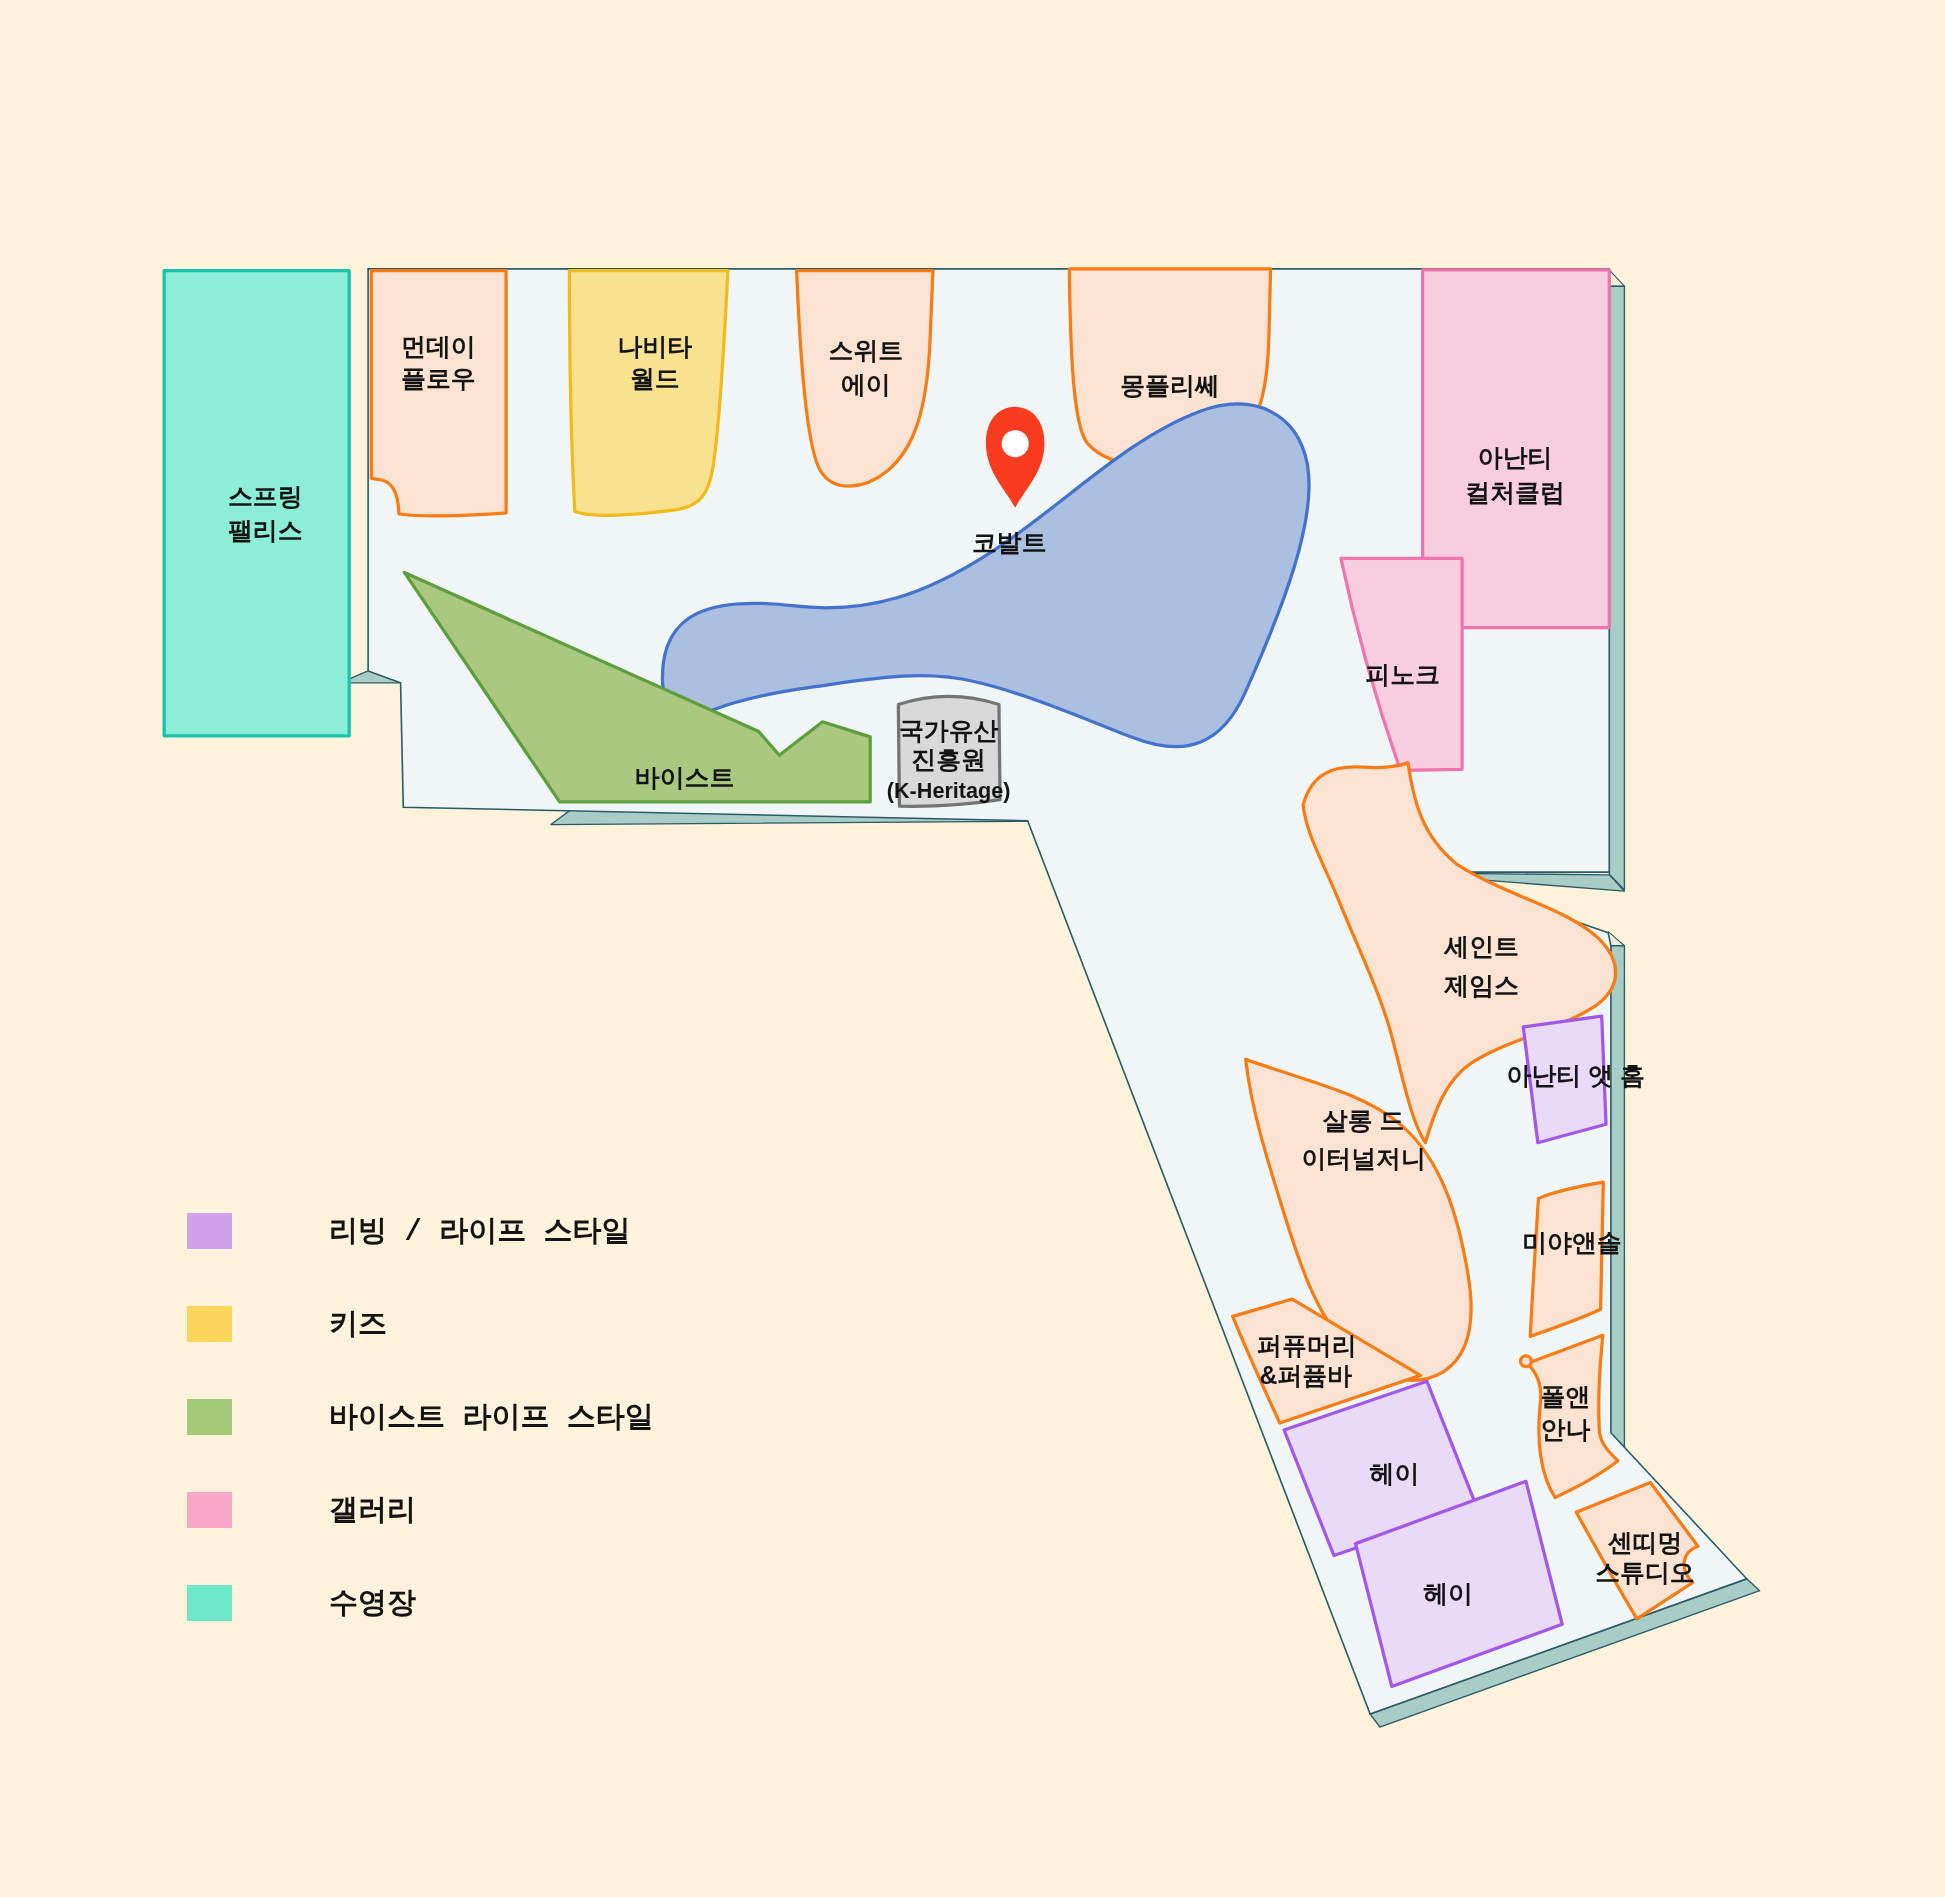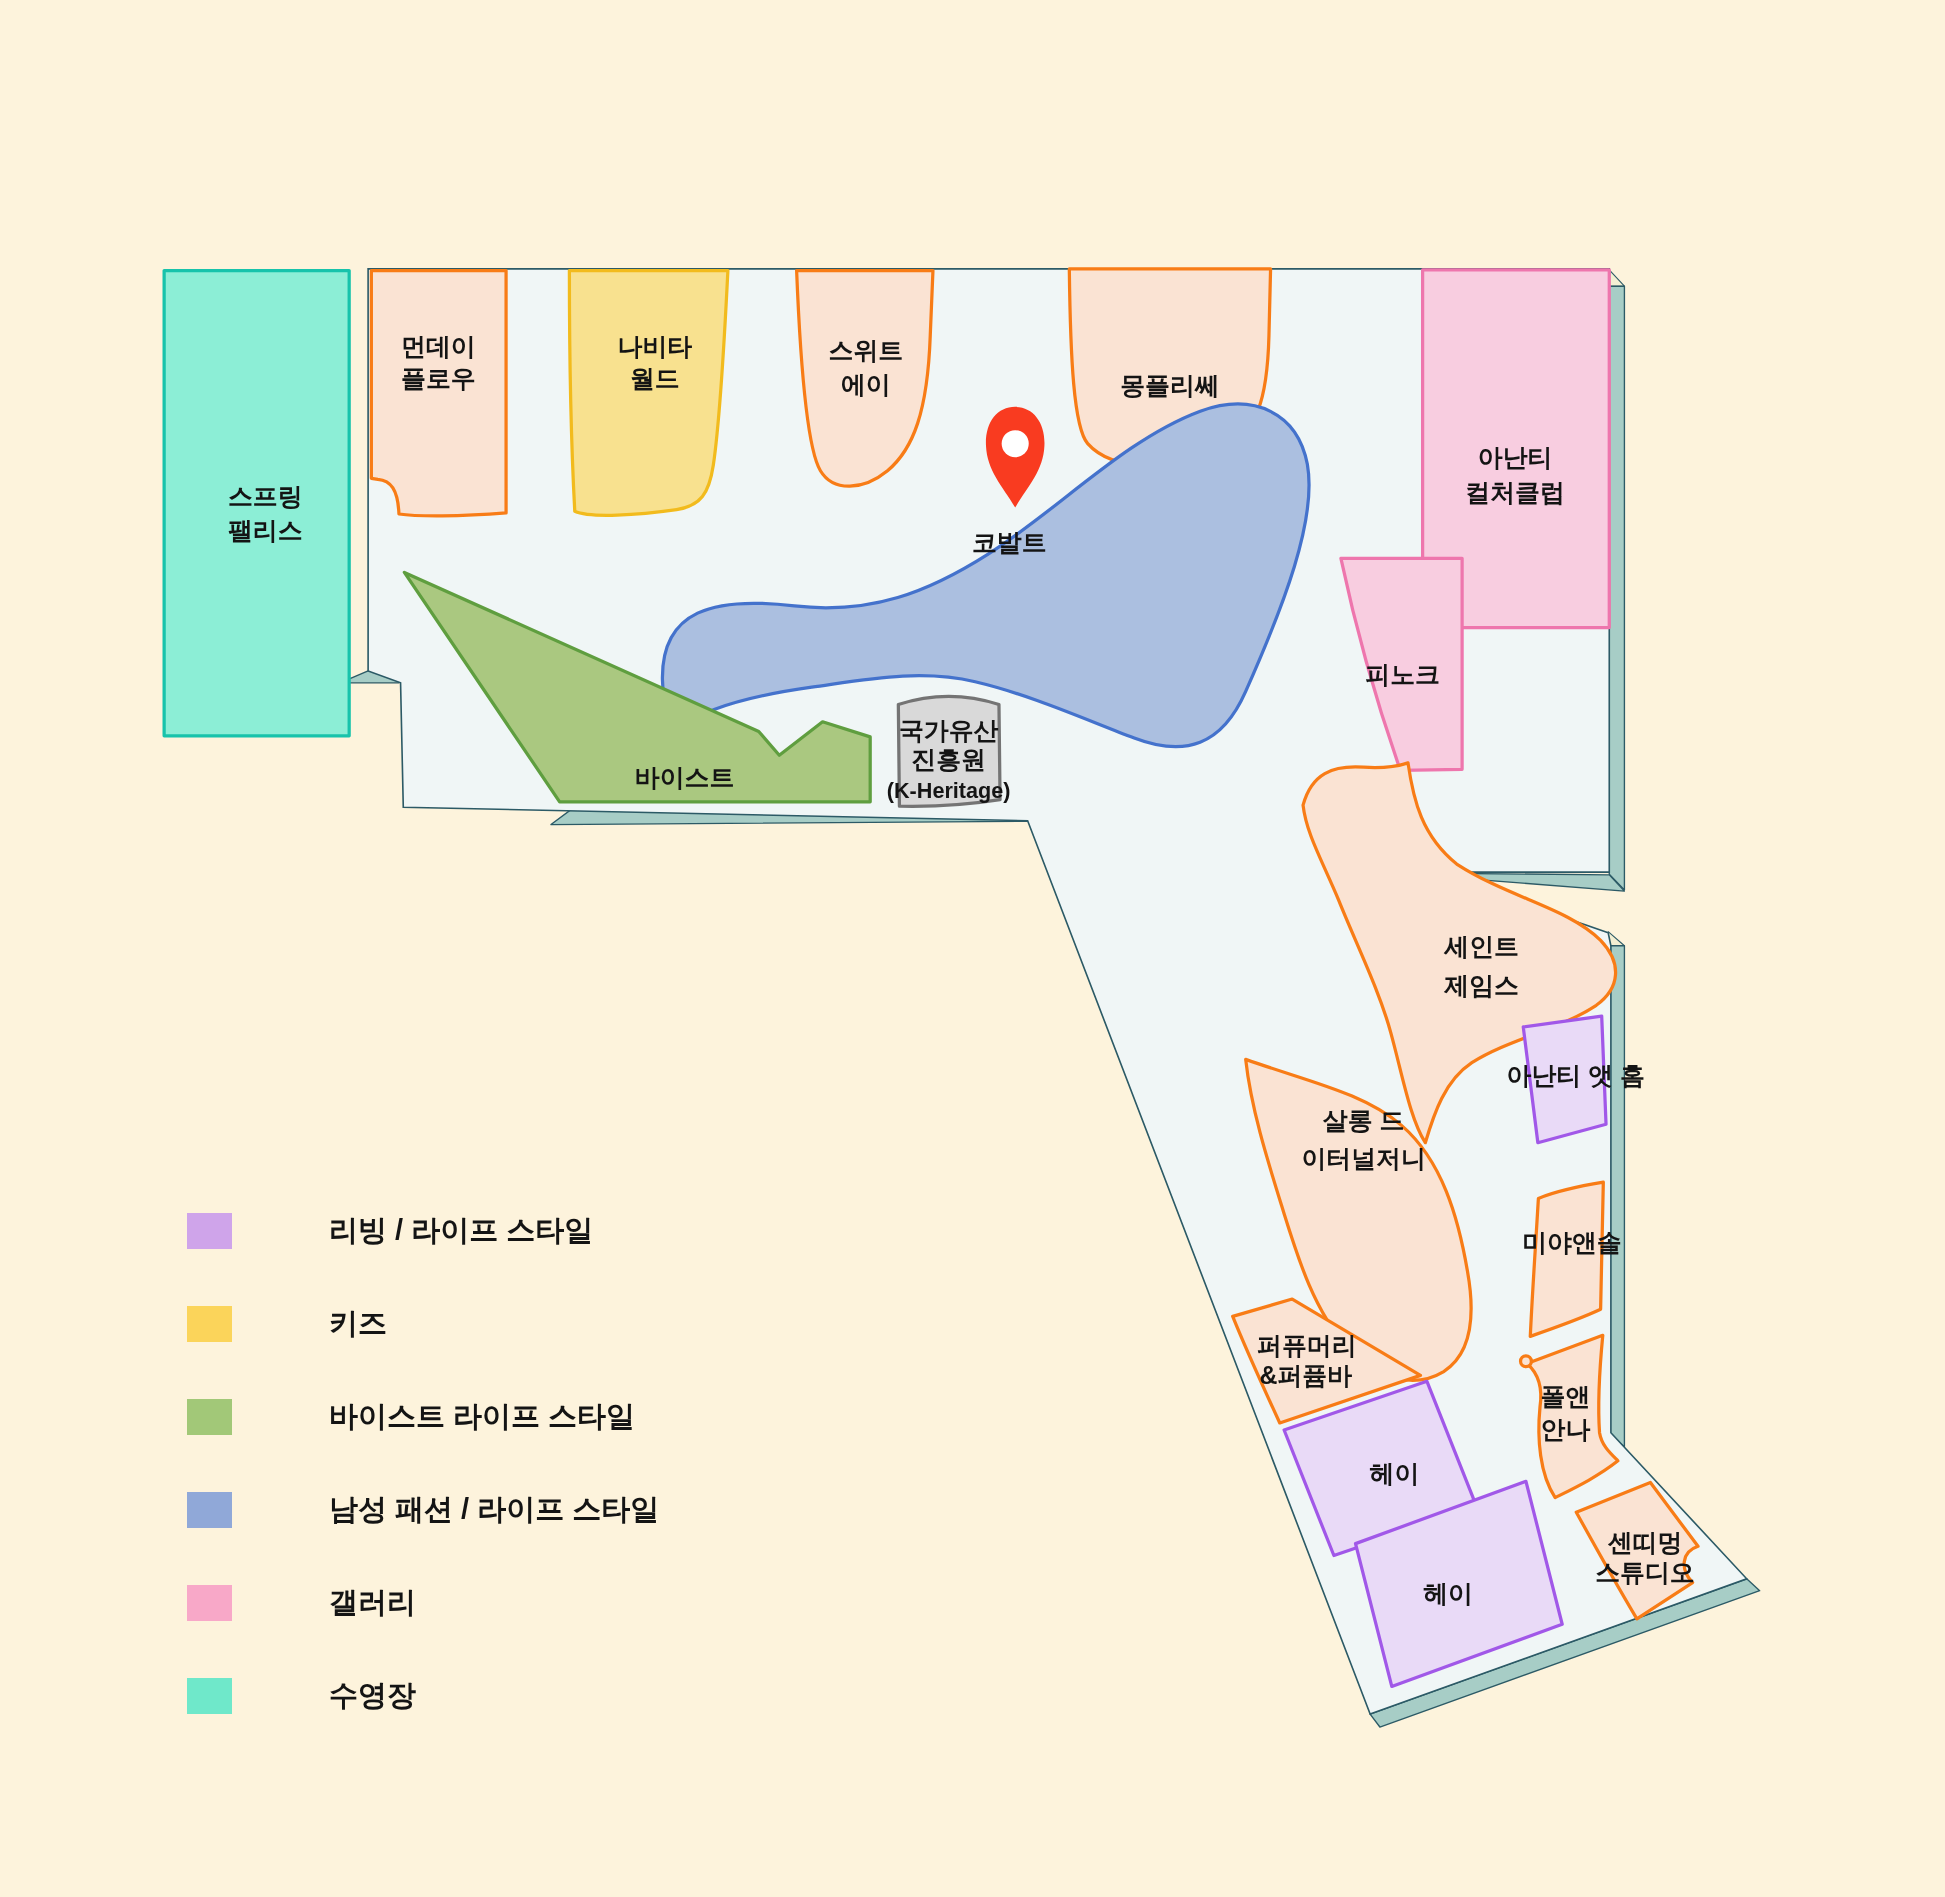--- a/index.html
+++ b/index.html
@@ -26,21 +26,21 @@
   .cat-living  {fill:#e9daf7;stroke:#a158e8;}
   .cat-pool    {fill:#8ceed6;stroke:#17c3ab;}
   .cat-none    {fill:#d9d9d9;stroke:#747474;}
 
   .lbl{font-family:"Liberation Sans","DejaVu Sans",sans-serif;font-size:46px;font-weight:600;fill:#141414;text-anchor:middle;}
   .lbl-sm{font-size:40px;}
   .pin-body{fill:#f93b20;}
   .pin-hole{fill:#ffffff;}
 
   
-  .legend{position:absolute;left:187px;top:1213px;}
+  .legend{position:absolute;left:187px;top:1213px;font-family:Liberation Mono, monospace;}
   .legend-row{display:flex;align-items:center;height:36px;margin-bottom:57px;}
   .legend-swatch{width:45px;height:36px;flex:0 0 45px;}
   .legend-label{margin-left:97px;font-size:29px;font-weight:600;color:#141414;white-space:nowrap;}
 </style>
 </head>
 <body>
 
 <div class="stage">
 
   <svg class="mapsvg" viewBox="0 0 3596 3508">
@@ -187,24 +187,20 @@
     </div>
     <div class="legend-row">
       <div class="legend-swatch" style="background: rgb(251, 212, 90);"></div>
       <div class="legend-label">키즈</div>
     </div>
     <div class="legend-row">
       <div class="legend-swatch" style="background: rgb(162, 200, 120);"></div>
       <div class="legend-label">바이스트 라이프 스타일</div>
     </div>
     <div class="legend-row">
-      <div class="legend-swatch" style="background: rgb(144, 168, 216);"></div>
-      <div class="legend-label">남성 패션 / 라이프 스타일</div>
-    </div>
-    <div class="legend-row">
       <div class="legend-swatch" style="background: rgb(248, 168, 200);"></div>
       <div class="legend-label">갤러리</div>
     </div>
     <div class="legend-row">
       <div class="legend-swatch" style="background: rgb(111, 232, 202);"></div>
       <div class="legend-label">수영장</div>
     </div>
   </div>
 
 </div>

